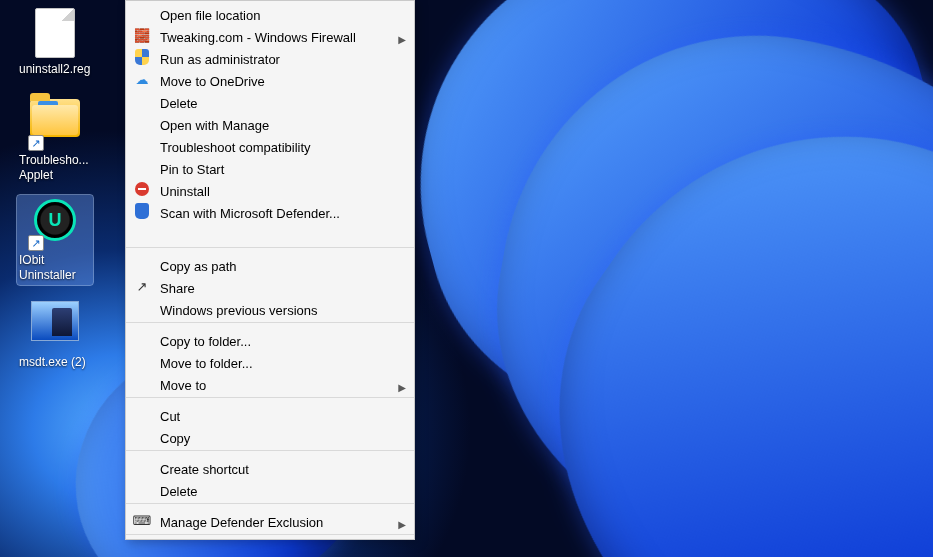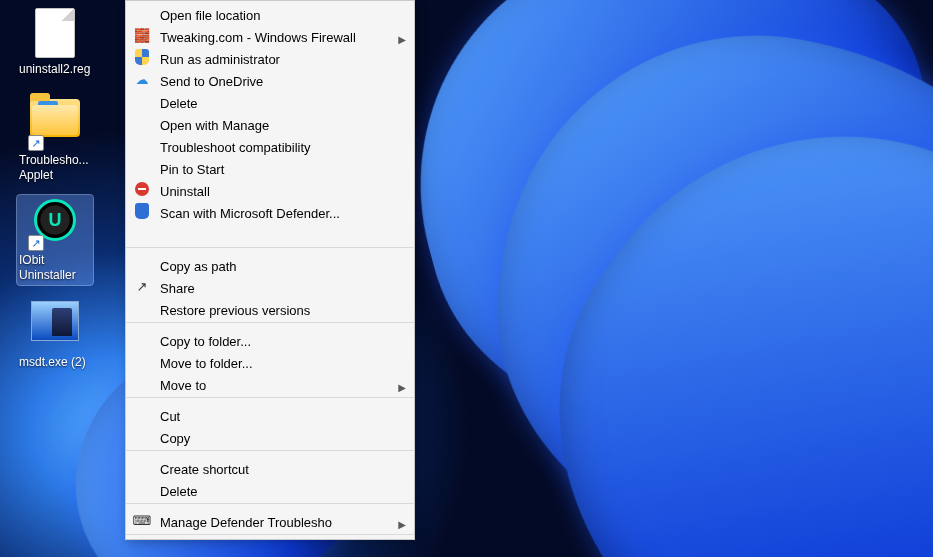--- a/index.html
+++ b/index.html
@@ -113,21 +113,21 @@
     </div>
     <div class="cm-item">
       <span class="cm-ico">
         <span class="ic-shield"></span>
       </span>
       <span class="cm-text">Run as administrator</span>
       <span class="cm-arrow"></span>
     </div>
     <div class="cm-item">
       <span class="cm-ico ic-onedrive">☁</span>
-      <span class="cm-text">Send to OneDrive</span>
+      <span class="cm-text">Move to OneDrive</span>
       <span class="cm-arrow"></span>
     </div>
     <div class="cm-item">
       <span class="cm-ico"></span>
       <span class="cm-text">Delete</span>
       <span class="cm-arrow"></span>
     </div>
     <div class="cm-item">
       <span class="cm-ico"></span>
       <span class="cm-text">Open with Manage</span>
@@ -167,21 +167,21 @@
       <span class="cm-text">Copy as path</span>
       <span class="cm-arrow"></span>
     </div>
     <div class="cm-item">
       <span class="cm-ico ic-share">↗</span>
       <span class="cm-text">Share</span>
       <span class="cm-arrow"></span>
     </div>
     <div class="cm-item">
       <span class="cm-ico"></span>
-      <span class="cm-text">Restore previous versions</span>
+      <span class="cm-text">Windows previous versions</span>
       <span class="cm-arrow"></span>
     </div>
     <div class="cm-sep"></div>
     <div class="cm-item">
       <span class="cm-ico"></span>
       <span class="cm-text">Copy to folder...</span>
       <span class="cm-arrow"></span>
     </div>
     <div class="cm-item">
       <span class="cm-ico"></span>
@@ -211,17 +211,17 @@
       <span class="cm-arrow"></span>
     </div>
     <div class="cm-item">
       <span class="cm-ico"></span>
       <span class="cm-text">Delete</span>
       <span class="cm-arrow"></span>
     </div>
     <div class="cm-sep"></div>
     <div class="cm-item">
       <span class="cm-ico ic-keyboard">⌨</span>
-      <span class="cm-text">Manage Defender Troublesho</span>
+      <span class="cm-text">Manage Defender Exclusion</span>
       <span class="cm-arrow">▶</span>
     </div>
     <div class="cm-sep"></div>
   </div>
 
 </body></html>

